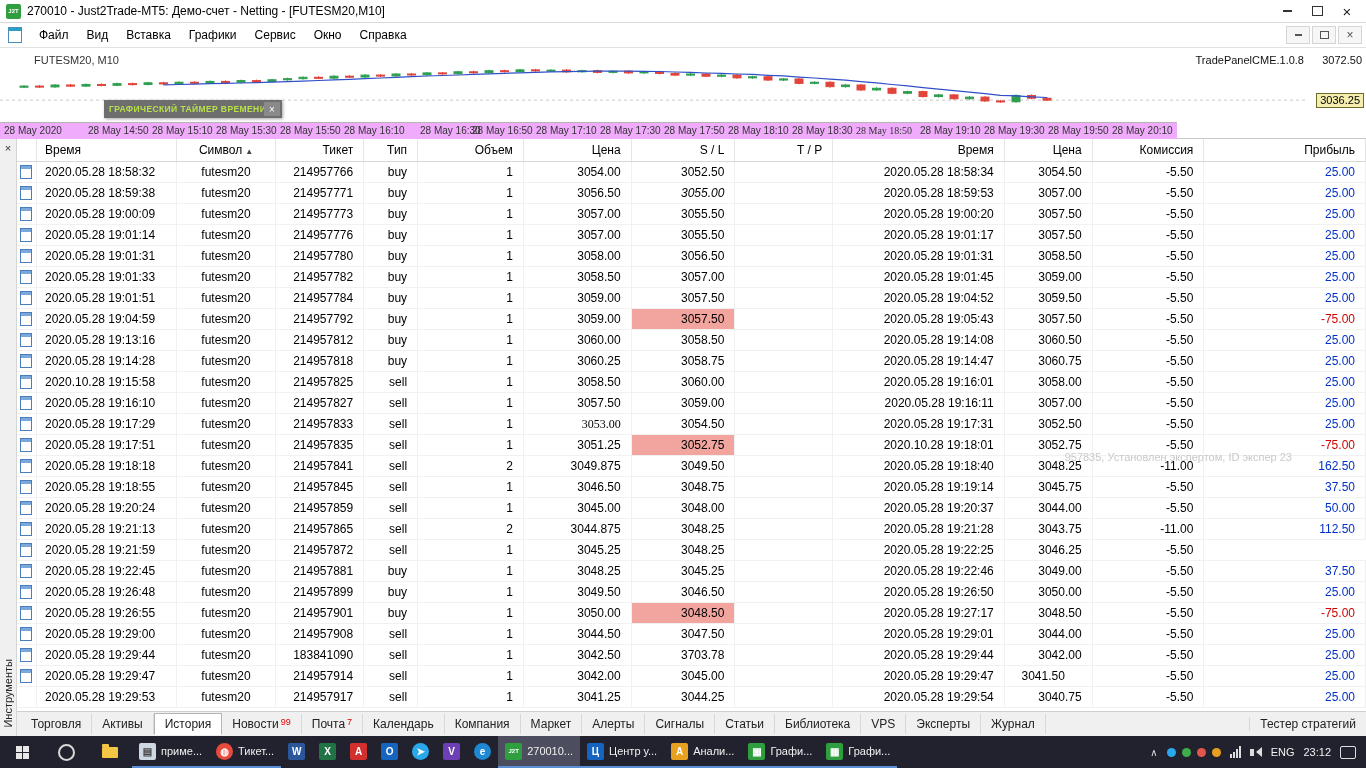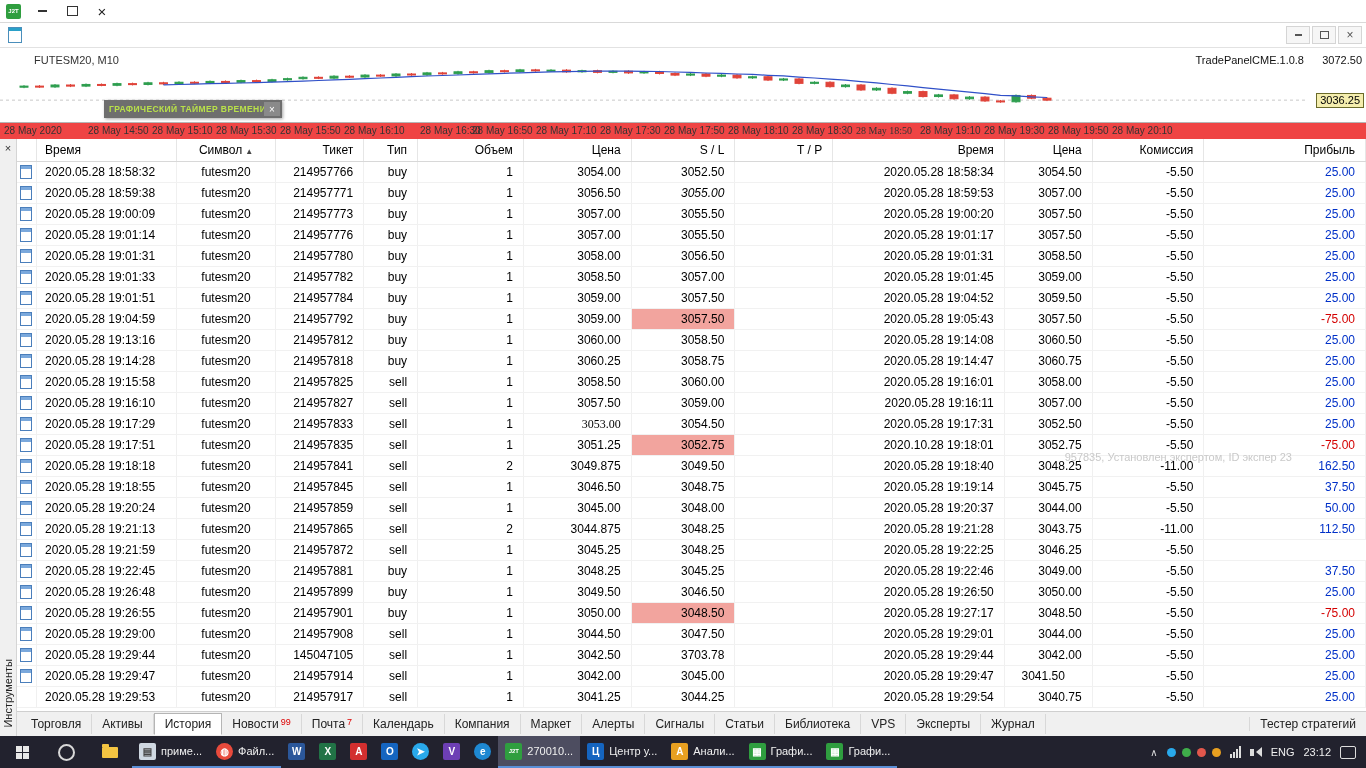--- a/index.html
+++ b/index.html
@@ -24,21 +24,21 @@
   
   .chart-area{height:90px;position:relative;background:#fff;border-bottom:1px solid #c9c9c9;flex:0 0 auto;}
   .chart-plot{position:absolute;left:0;top:0;width:1366px;height:74px;}
   .chart-symbol{position:absolute;left:34px;top:6px;font-size:11px;color:#333;}
   .chart-panel-label{position:absolute;right:62px;top:6px;font-size:11px;color:#111;}
   .price-top{position:absolute;right:4px;font-size:11px;color:#111;}
   .price-badge{position:absolute;right:2px;background:#f5eeae;border:1px solid #6b6b2a;font-size:11px;padding:0 3px;line-height:13px;}
   .timer-popup{position:absolute;left:104px;top:52px;width:178px;height:18px;background:#6e6e6e;display:flex;align-items:center;box-shadow:1px 1px 3px rgba(0,0,0,.35);}
   .timer-title{flex:1;color:#b8e04a;font-size:8.5px;font-weight:bold;letter-spacing:.4px;padding-left:5px;white-space:nowrap;overflow:hidden;}
   .timer-close{width:16px;height:14px;background:#8a8a8a;color:#fff;font-size:10px;display:flex;align-items:center;justify-content:center;margin-right:2px;}
-  .time-axis{position:absolute;left:0;top:74px;width:1366px;height:16px;border-top:1px solid #b5b5b5;background:#ef4444;}
+  .time-axis{position:absolute;left:0;top:74px;width:1177px;height:16px;border-top:1px solid #b5b5b5;background:#f0abfc;}
   .axis-label{position:absolute;top:2px;font-size:10px;color:#333;white-space:nowrap;}
   
   .chart-tabs{height:20px;background:#ececec;border-bottom:1px solid #c9c9c9;display:flex;align-items:flex-end;padding-left:10px;gap:2px;flex:0 0 auto;}
   .ctab{font-size:11px;padding:2px 10px 3px;border:1px solid #b8b8b8;border-bottom:none;background:#e0e0e0;color:#333;}
   .ctab.active{background:#fff;color:#000;}
   
   .body-row{flex:1;display:flex;min-height:0;}
   .left-strip{width:16px;background:#f0f0f0;border-right:1px solid #d5d5d5;display:flex;flex-direction:column;align-items:center;flex:0 0 auto;}
   .strip-close{font-size:11px;color:#333;line-height:14px;margin-top:2px;}
   .strip-label{margin-top:auto;margin-bottom:8px;writing-mode:vertical-rl;transform:rotate(180deg);font-size:11px;color:#222;}
@@ -91,31 +91,41 @@
   .tray-lang,.tray-time{font-size:11px;color:#f0f0f0;}
   .chat-ico{width:14px;height:11px;border:1.5px solid #ddd;border-radius:2px;}
 </style>
 </head>
 <body>
 
 <div class="screen">
 
   <div class="titlebar">
     <div class="app-icon">J2T</div>
+    <div class="title-text">270010 - Just2Trade-MT5: Демо-счет - Netting - [FUTESM20,M10]</div>
     <div class="tb-btn">
         <span class="glyph-min"></span>
       </div>
     <div class="tb-btn">
         <span class="glyph-max"></span>
       </div>
     <div class="tb-btn glyph-close">×</div>
   </div>
 
   <div class="menubar">
     <div class="doc-icon-lg"></div>
+    <div style="display:flex">
+        <span class="menu-item">Файл</span>
+        <span class="menu-item">Вид</span>
+        <span class="menu-item">Вставка</span>
+        <span class="menu-item">Графики</span>
+        <span class="menu-item">Сервис</span>
+        <span class="menu-item">Окно</span>
+        <span class="menu-item">Справка</span>
+      </div>
     <div class="menu-spacer"></div>
     <div class="mdi-btn">
         <span class="glyph-min-s"></span>
       </div>
     <div class="mdi-btn">
         <span class="glyph-max-s"></span>
       </div>
     <div class="mdi-btn glyph-close-s">×</div>
   </div>
 
@@ -479,21 +489,21 @@
               <div class="cell ar" style="width: 98px;"></div>
               <div class="cell ar" style="width: 172px;">2020.05.28 19:14:47</div>
               <div class="cell ar" style="width: 88px;">3060.75</div>
               <div class="cell ar" style="width: 112px;">-5.50</div>
               <div class="cell ar pos" style="width: 162px;">25.00</div>
             </div>
             <div class="trow">
               <div class="cell icon-cell" style="width: 20px;">
                 <span class="doc-icon"></span>
               </div>
-              <div class="cell al" style="width: 140px;">2020.05.28 19:15:58</div>
+              <div class="cell al" style="width: 140px;">2020.10.28 19:15:58</div>
               <div class="cell ac" style="width: 100px;">futesm20</div>
               <div class="cell ar" style="width: 88px;">214957825</div>
               <div class="cell ar" style="width: 54px;">sell</div>
               <div class="cell ar" style="width: 106px;">1</div>
               <div class="cell ar" style="width: 108px;">3058.50</div>
               <div class="cell ar" style="width: 104px;">3060.00</div>
               <div class="cell ar" style="width: 98px;"></div>
               <div class="cell ar" style="width: 172px;">2020.05.28 19:16:01</div>
               <div class="cell ar" style="width: 88px;">3058.00</div>
               <div class="cell ar" style="width: 112px;">-5.50</div>
@@ -702,21 +712,21 @@
               <div class="cell ar" style="width: 88px;">3044.00</div>
               <div class="cell ar" style="width: 112px;">-5.50</div>
               <div class="cell ar pos" style="width: 162px;">25.00</div>
             </div>
             <div class="trow">
               <div class="cell icon-cell" style="width: 20px;">
                 <span class="doc-icon"></span>
               </div>
               <div class="cell al" style="width: 140px;">2020.05.28 19:29:44</div>
               <div class="cell ac" style="width: 100px;">futesm20</div>
-              <div class="cell ar" style="width: 88px;">145047105</div>
+              <div class="cell ar" style="width: 88px;">183841090</div>
               <div class="cell ar" style="width: 54px;">sell</div>
               <div class="cell ar" style="width: 106px;">1</div>
               <div class="cell ar" style="width: 108px;">3042.50</div>
               <div class="cell ar" style="width: 104px;">3703.78</div>
               <div class="cell ar" style="width: 98px;"></div>
               <div class="cell ar" style="width: 172px;">2020.05.28 19:29:44</div>
               <div class="cell ar" style="width: 88px;">3042.00</div>
               <div class="cell ar" style="width: 112px;">-5.50</div>
               <div class="cell ar pos" style="width: 162px;">25.00</div>
             </div>
@@ -826,21 +836,21 @@
     <div class="tb-sys">
         <div class="folder-ico"></div>
       </div>
     <div id="taskbar-apps" style="display:flex;align-items:stretch">
         <div class="tb-app">
           <span class="appico" style="background: rgb(207, 216, 226); color: rgb(68, 68, 68);">▤</span>
           <span class="applabel">приме...</span>
         </div>
         <div class="tb-app">
           <span class="appico round" style="background: rgb(232, 74, 60);">◍</span>
-          <span class="applabel">Файл...</span>
+          <span class="applabel">Тикет...</span>
         </div>
         <div class="tb-app noline">
           <span class="appico" style="background: rgb(43, 87, 154);">W</span>
         </div>
         <div class="tb-app noline">
           <span class="appico" style="background: rgb(33, 115, 70);">X</span>
         </div>
         <div class="tb-app noline">
           <span class="appico" style="background: rgb(211, 47, 47);">A</span>
         </div>

